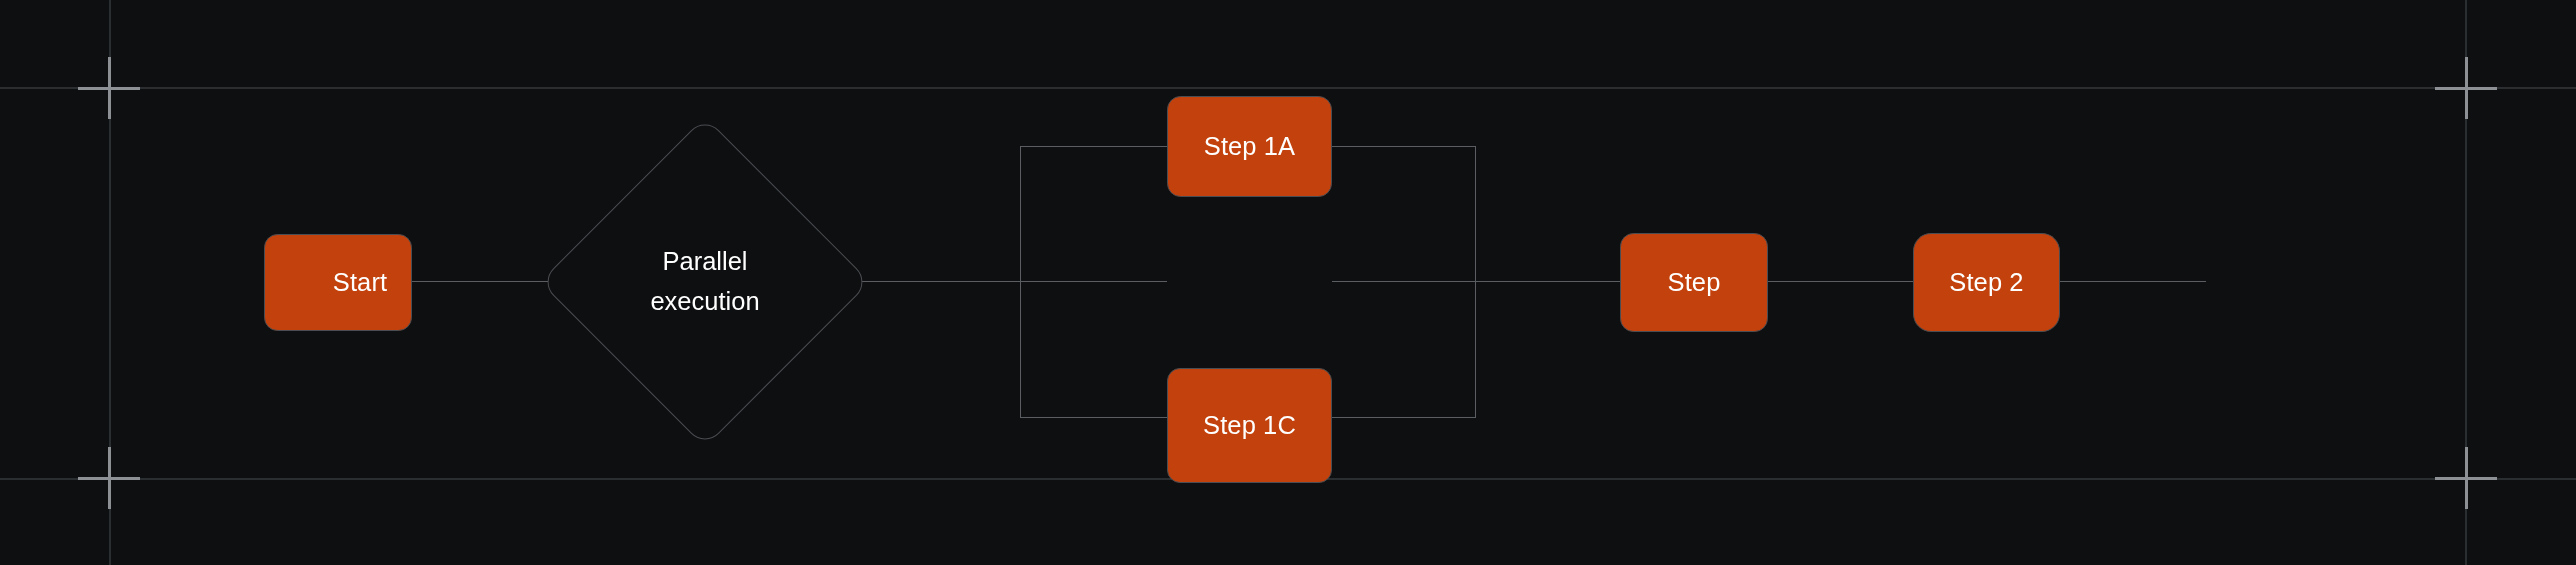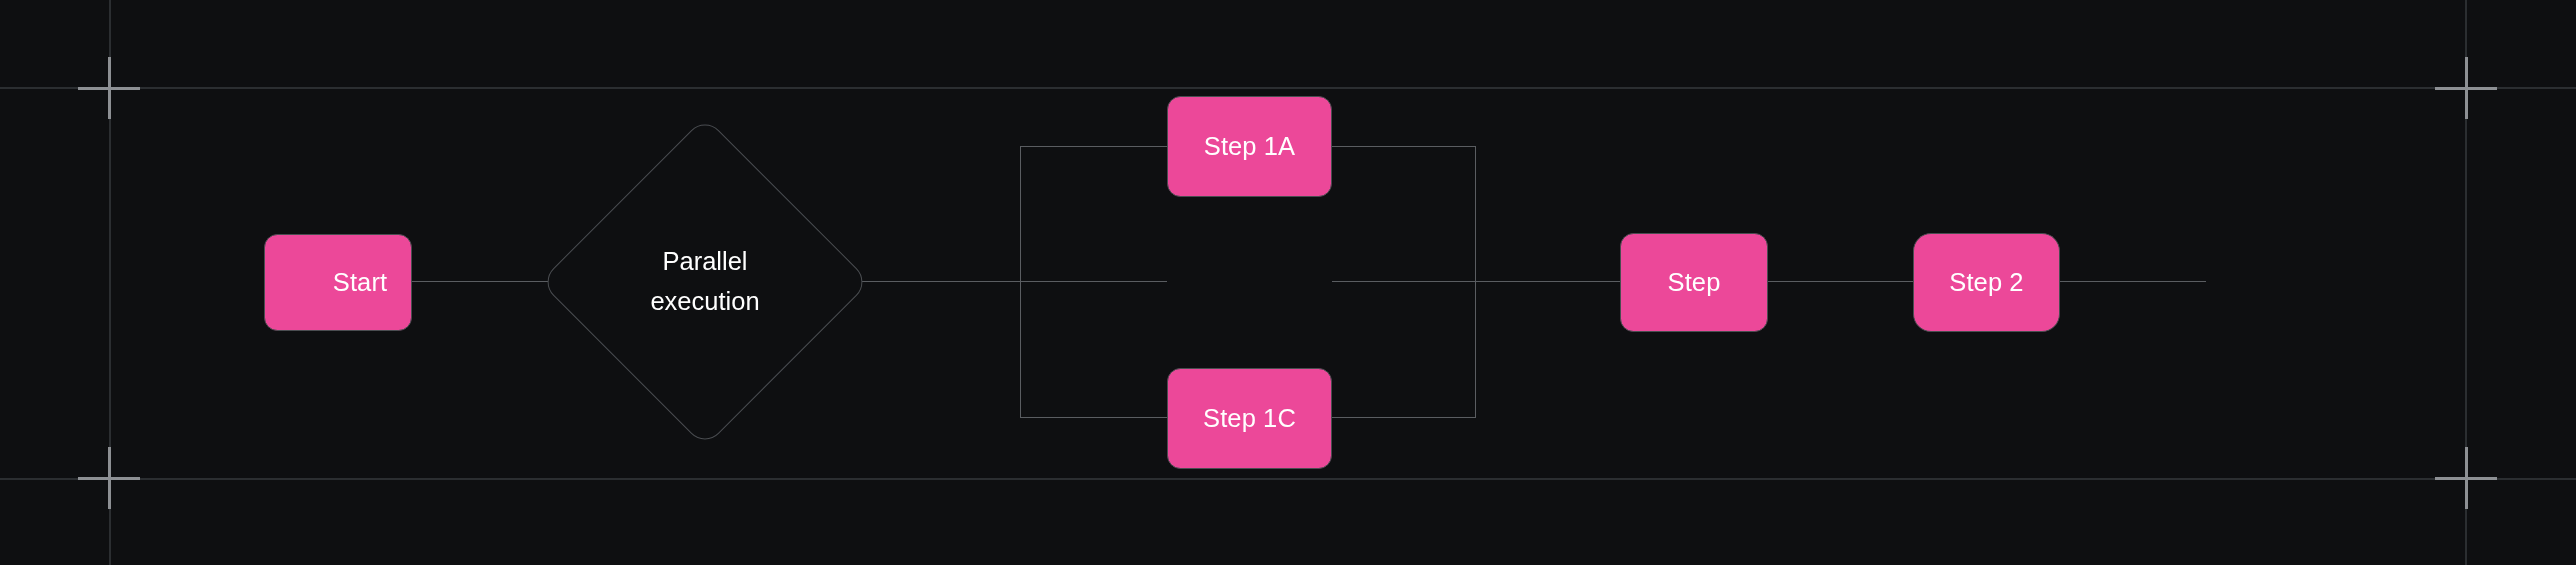--- a/index.html
+++ b/index.html
@@ -51,21 +51,21 @@
     position: absolute;
     background: #5a5d61;
   }
   .edge-h { height: 1.1px; }
   .edge-v { width: 1.1px; }
 
   
   .node {
     position: absolute;
     box-sizing: border-box;
-    background: #ec4899;
+    background: #c2410c;
     border: 1.1px solid #4a4d51;
     border-radius: 13.5px;
     color: #ffffff;
     display: flex;
     align-items: center;
     justify-content: center;
     text-align: center;
     font-size: 25.5px;
     line-height: 1.25;
     letter-spacing: 0.1px;
@@ -142,21 +142,21 @@
       <span>Parallel</span>
       <span>execution</span>
     </div>
   </div>
 
   <div class="node" style="left:1167px; top:96px; width:165px; height:101px;">
     <span>Step 1A</span>
   </div>
 
 
-  <div class="node" style="left:1167px; top:368px; width:165px; height:101px;">
+  <div class="node" style="left:1167px; top:368px; width:165px; height:115px;border-radius:13px;">
     <span>Step 1C</span>
   </div>
 
   <div class="node" style="left:1620px; top:233px; width:148px; height:99px;">
     <span>Step</span>
   </div>
 
   <div class="node" style="left:1913px; top:233px; width:147px; height:99px;border-radius:18px;">
     <span>Step 2</span>
   </div>

